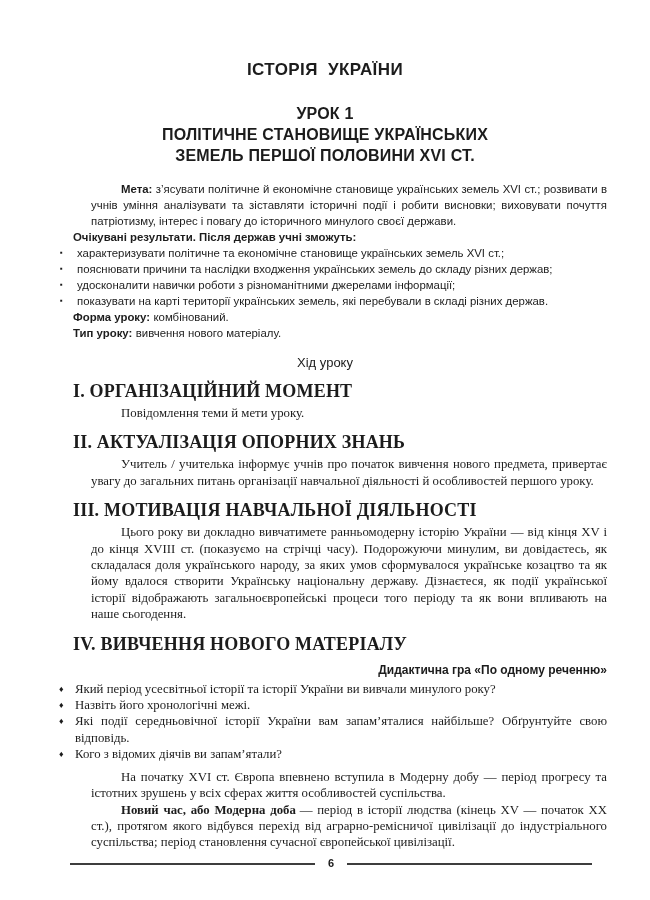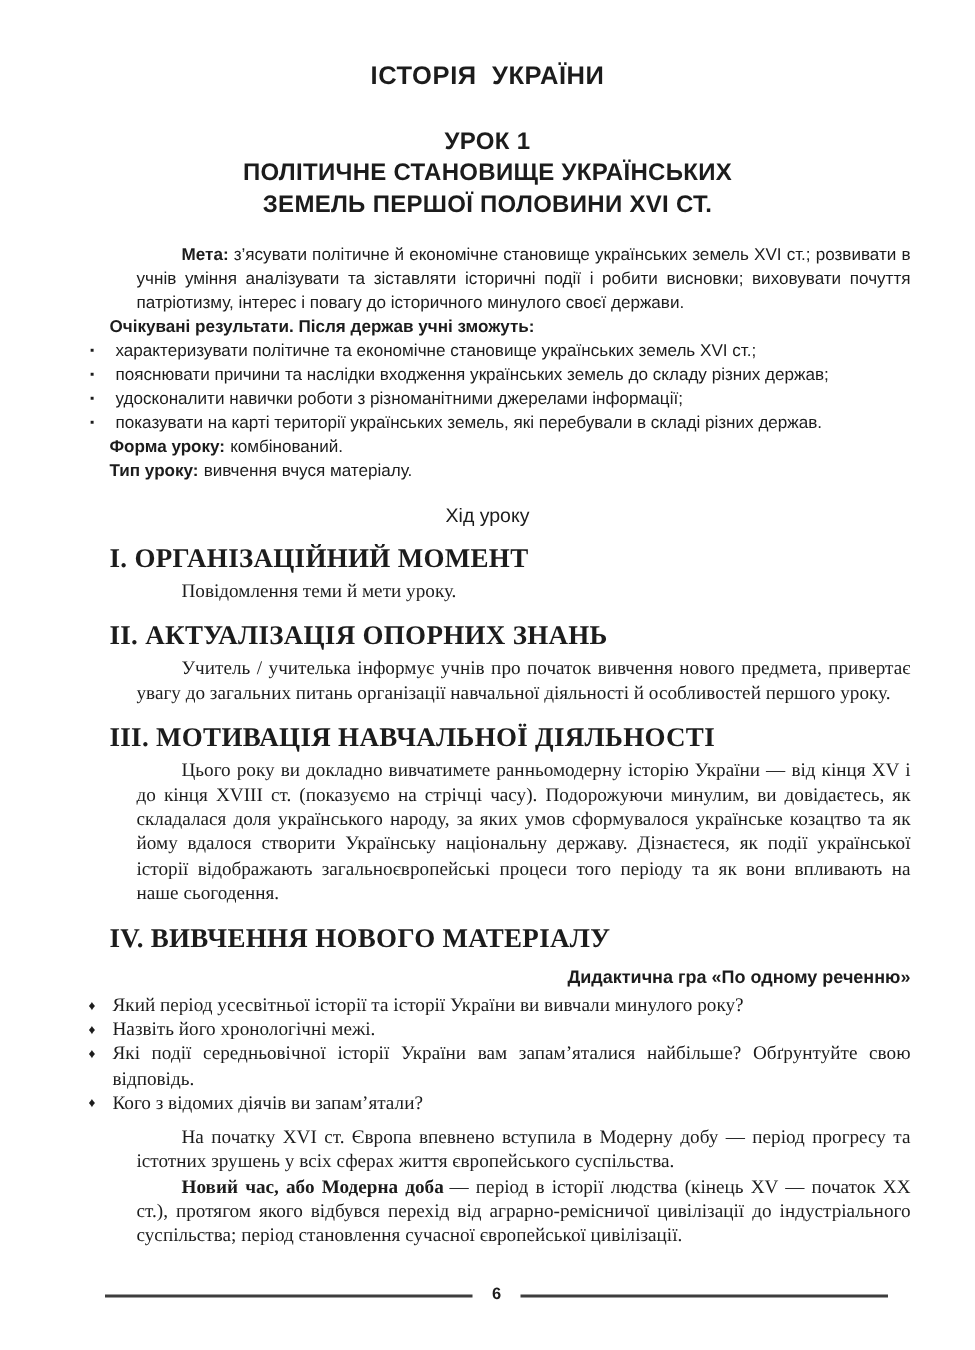--- a/index.html
+++ b/index.html
@@ -4,21 +4,21 @@
 <style>
   html,body{margin:0;padding:0;background:#ffffff;}
   body{
     width:650px;height:900px;position:relative;overflow:hidden;
     color:#1c1c1c;
     font-family:"Liberation Sans",sans-serif;
   }
   .page{
     position:absolute;inset:0;
     box-sizing:border-box;
-    padding:41px 43px 0 43px;
+    padding:60px 43px 0 43px;
   }
   p{margin:0;}
 
   
   .book-title{
     font-family:"Liberation Sans",sans-serif;
     font-weight:700;font-size:17px;letter-spacing:.4px;word-spacing:5px;
     text-align:center;margin:0;
   }
   .chapter{
@@ -120,21 +120,21 @@
         <span class="marker">▪</span>
         <span class="btxt">удосконалити навички роботи з різноманітними джерелами інформації;</span>
       </div>
       <div class="bullet-row">
         <span class="marker">▪</span>
         <span class="btxt">показувати на карті території українських земель, які перебували в складі різних держав.</span>
       </div>
     </div>
 
     <p class="sans indent"><span class="lbl">Форма уроку:</span><span>комбінований.</span></p>
-    <p class="sans indent"><span class="lbl">Тип уроку:</span><span>вивчення вчуся матеріалу.</span></p>
+    <p class="sans indent"><span class="lbl">Тип уроку:</span><span>вивчення нового матеріалу.</span></p>
   </div>
 
   <div class="course-heading">Хід уроку</div>
 
   <div class="sec-heading">І. ОРГАНІЗАЦІЙНИЙ МОМЕНТ</div>
   <p class="serif just indent">Повідомлення теми й мети уроку.</p>
 
   <div class="sec-heading">ІІ. АКТУАЛІЗАЦІЯ ОПОРНИХ ЗНАНЬ</div>
   <p class="serif just indent">Учитель / учителька інформує учнів про початок вивчення нового предмета, привертає увагу до загальних питань організації навчальної діяльності й особливостей першого уроку.</p>
 
@@ -157,21 +157,21 @@
     <div class="bullet-row q-row">
       <span class="marker">♦</span>
       <span class="btxt">Які події середньовічної історії України вам запам’яталися найбільше? Обґрунтуйте свою відповідь.</span>
     </div>
     <div class="bullet-row q-row">
       <span class="marker">♦</span>
       <span class="btxt">Кого з відомих діячів ви запам’ятали?</span>
     </div>
   </div>
 
-  <p class="serif just indent gap-top">На початку XVI ст. Європа впевнено вступила в Модерну добу — період прогресу та істотних зрушень у всіх сферах життя європейського суспільства.</p>
+  <p class="serif just indent gap-top">На початку XVI ст. Європа впевнено вступила в Модерну добу — період прогресу та істотних зрушень у всіх сферах життя особливостей суспільства.</p>
 
 
   <p class="serif just indent"><span class="lbl">Новий час, або Модерна доба</span><span>— період в історії людства (кінець XV — початок XX ст.), протягом якого відбувся перехід від аграрно-ремісничої цивілізації до індустріального суспільства; період становлення сучасної європейської цивілізації.</span></p>
 
   <div class="footer">
     <span class="rule"></span>
     <span class="page-num">6</span>
     <span class="rule"></span>
   </div>
 

